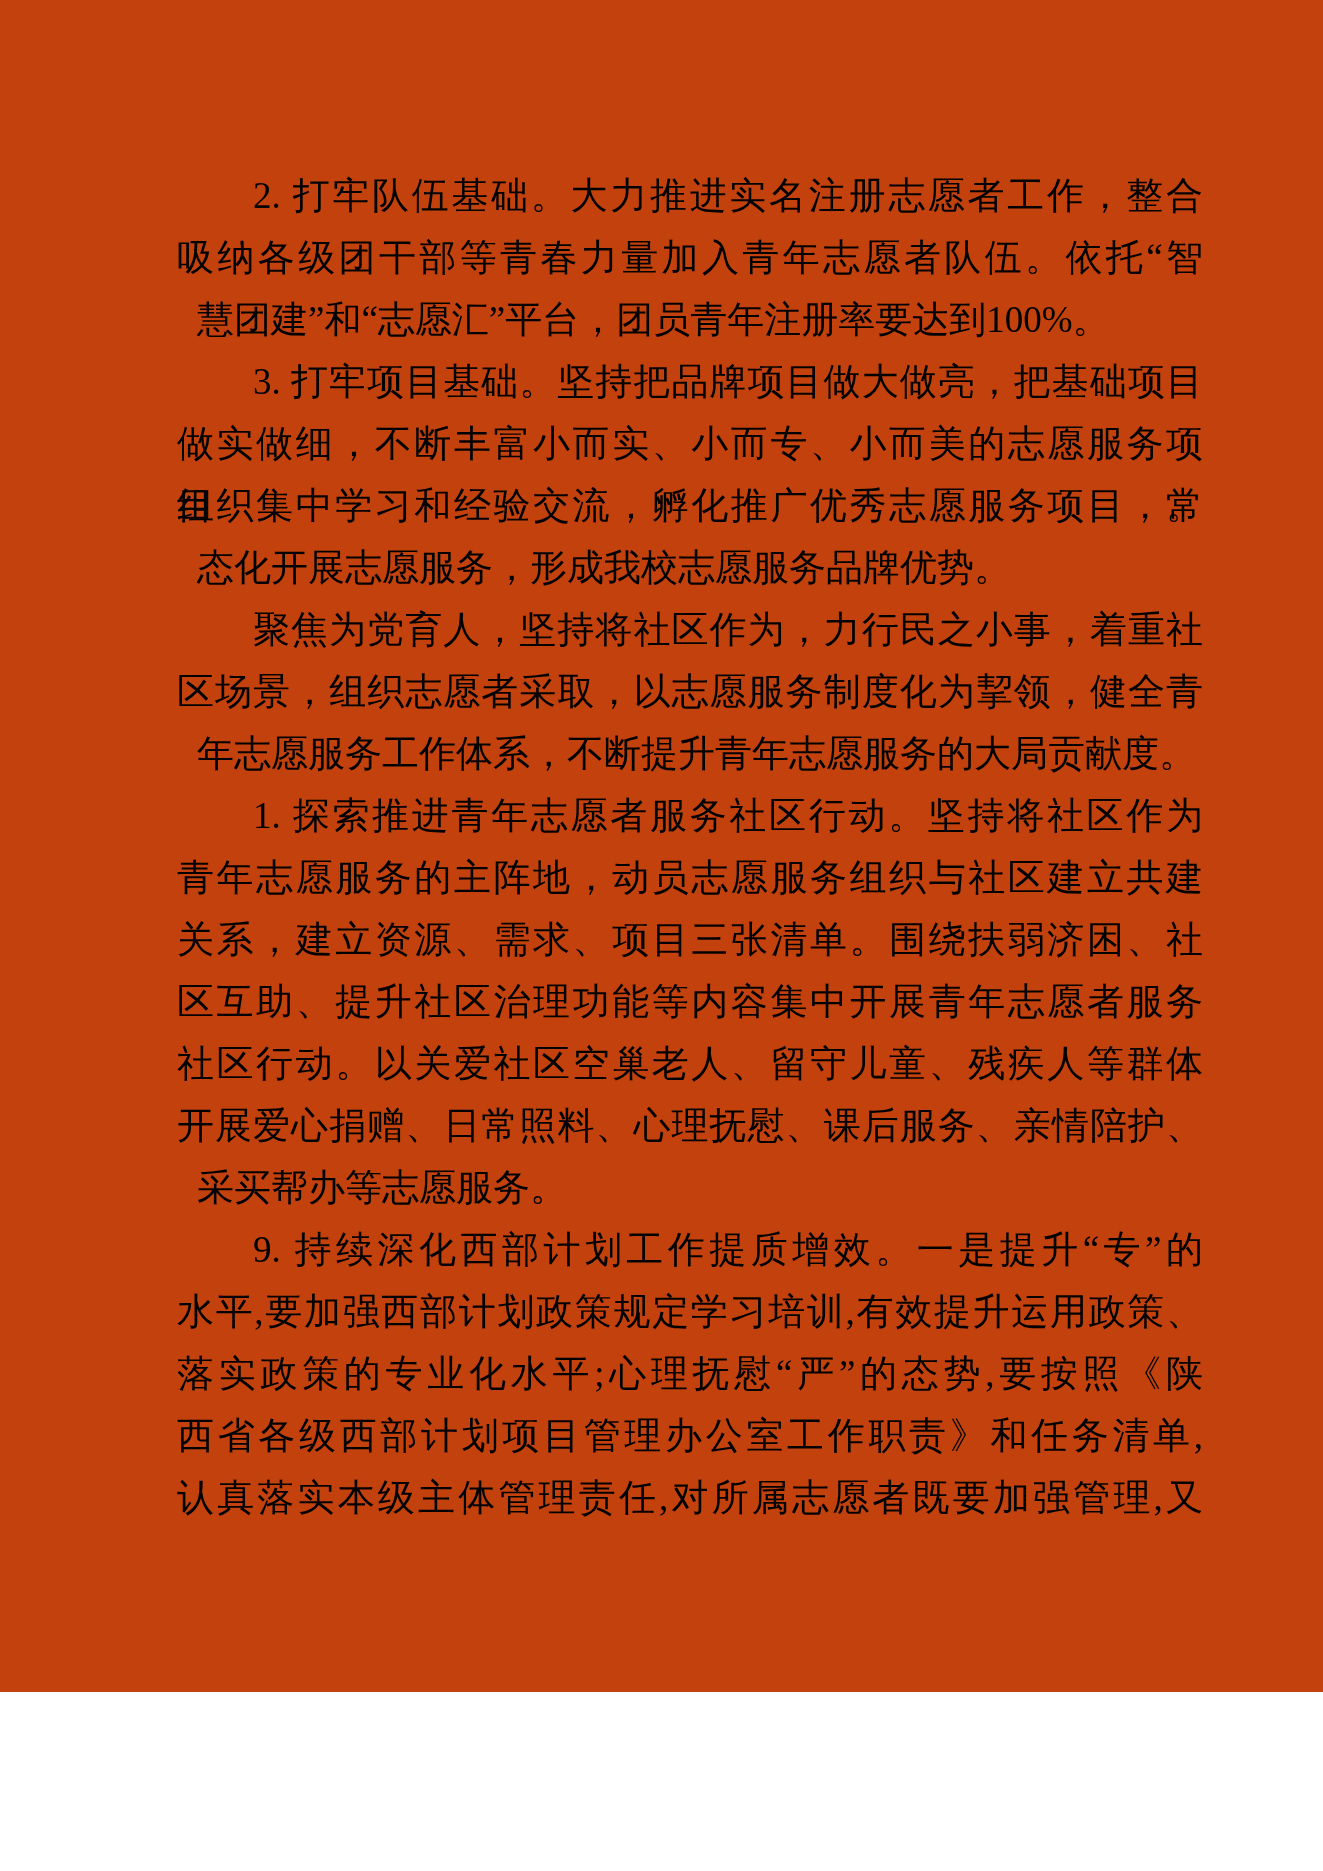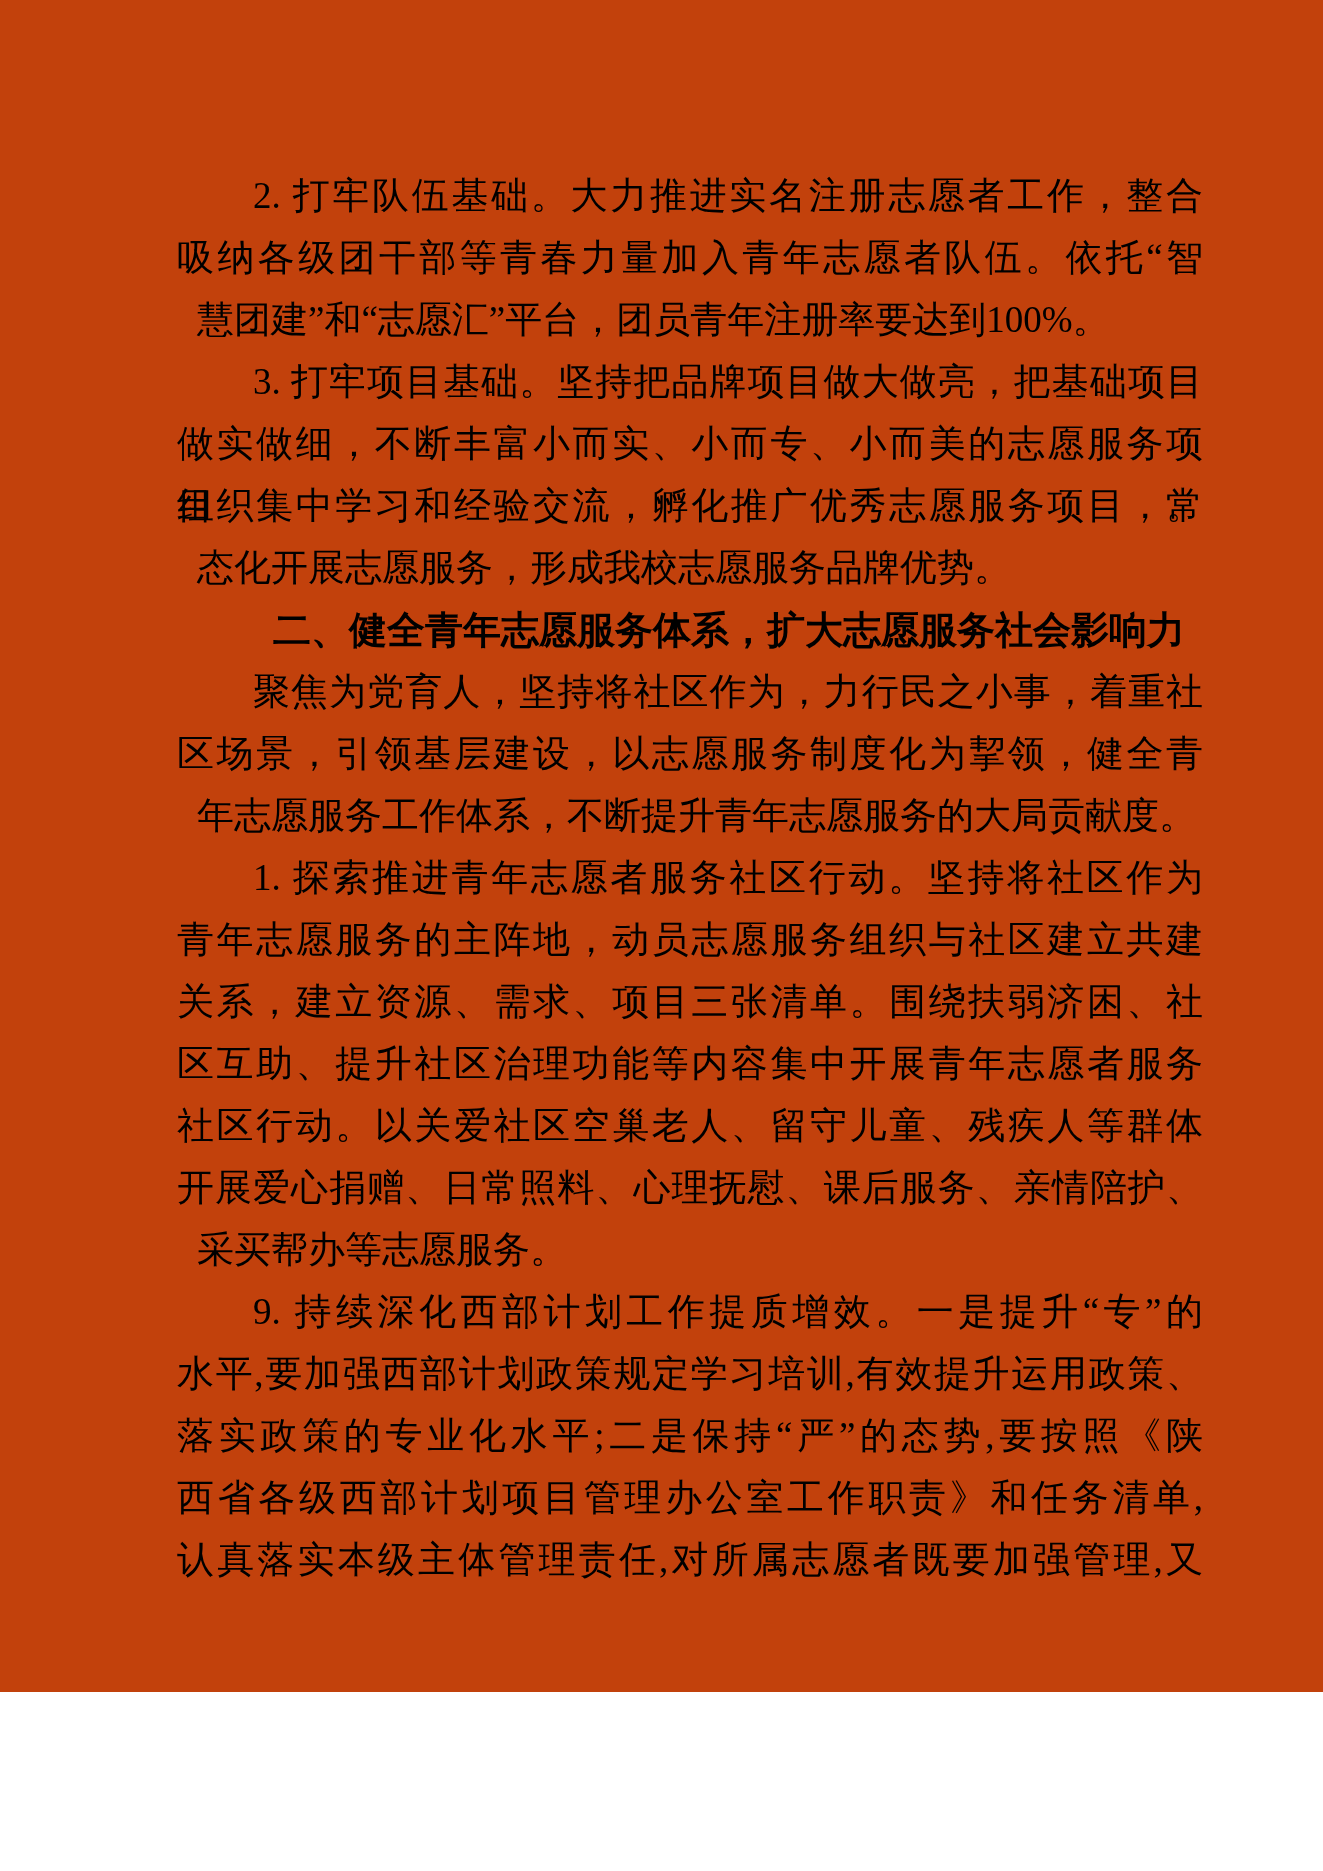--- a/index.html
+++ b/index.html
@@ -57,38 +57,35 @@
         <div class="line first-line jl">2. 打牢队伍基础。大力推进实名注册志愿者工作，整合</div>
         <div class="line jl">吸纳各级团干部等青春力量加入青年志愿者队伍。依托“智</div>
         <div class="line ll">慧团建”和“志愿汇”平台，团员青年注册率要达到100%。</div>
       </div>
       <div class="block paragraph">
         <div class="line first-line jl">3. 打牢项目基础。坚持把品牌项目做大做亮，把基础项目</div>
         <div class="line jl">做实做细，不断丰富小而实、小而专、小而美的志愿服务项目。</div>
         <div class="line jl">组织集中学习和经验交流，孵化推广优秀志愿服务项目，常</div>
         <div class="line ll">态化开展志愿服务，形成我校志愿服务品牌优势。</div>
       </div>
-      <div class="block heading">
-        <div class="line heading-line first-line ll">二、健全青年志愿服务体系，扩大志愿服务社会影响力</div>
-      </div>
       <div class="block paragraph">
         <div class="line first-line jl">聚焦为党育人，坚持将社区作为，力行民之小事，着重社</div>
-        <div class="line jl">区场景，引领基层建设，以志愿服务制度化为挈领，健全青</div>
+        <div class="line jl">区场景，组织志愿者采取，以志愿服务制度化为挈领，健全青</div>
         <div class="line ll">年志愿服务工作体系，不断提升青年志愿服务的大局贡献度。</div>
       </div>
       <div class="block paragraph">
         <div class="line first-line jl">1. 探索推进青年志愿者服务社区行动。坚持将社区作为</div>
         <div class="line jl">青年志愿服务的主阵地，动员志愿服务组织与社区建立共建</div>
         <div class="line jl">关系，建立资源、需求、项目三张清单。围绕扶弱济困、社</div>
         <div class="line jl">区互助、提升社区治理功能等内容集中开展青年志愿者服务</div>
         <div class="line jl">社区行动。以关爱社区空巢老人、留守儿童、残疾人等群体</div>
         <div class="line jl">开展爱心捐赠、日常照料、心理抚慰、课后服务、亲情陪护、</div>
         <div class="line ll">采买帮办等志愿服务。</div>
       </div>
       <div class="block paragraph">
         <div class="line first-line jl">9. 持续深化西部计划工作提质增效。一是提升“专”的</div>
         <div class="line jl">水平,要加强西部计划政策规定学习培训,有效提升运用政策、</div>
-        <div class="line jl">落实政策的专业化水平;二是保持“严”的态势,要按照《陕</div>
+        <div class="line jl">落实政策的专业化水平;心理抚慰“严”的态势,要按照《陕</div>
         <div class="line jl">西省各级西部计划项目管理办公室工作职责》和任务清单,</div>
         <div class="line jl">认真落实本级主体管理责任,对所属志愿者既要加强管理,又</div>
       </div>
     </div>
 </div>
 
 </body></html>

